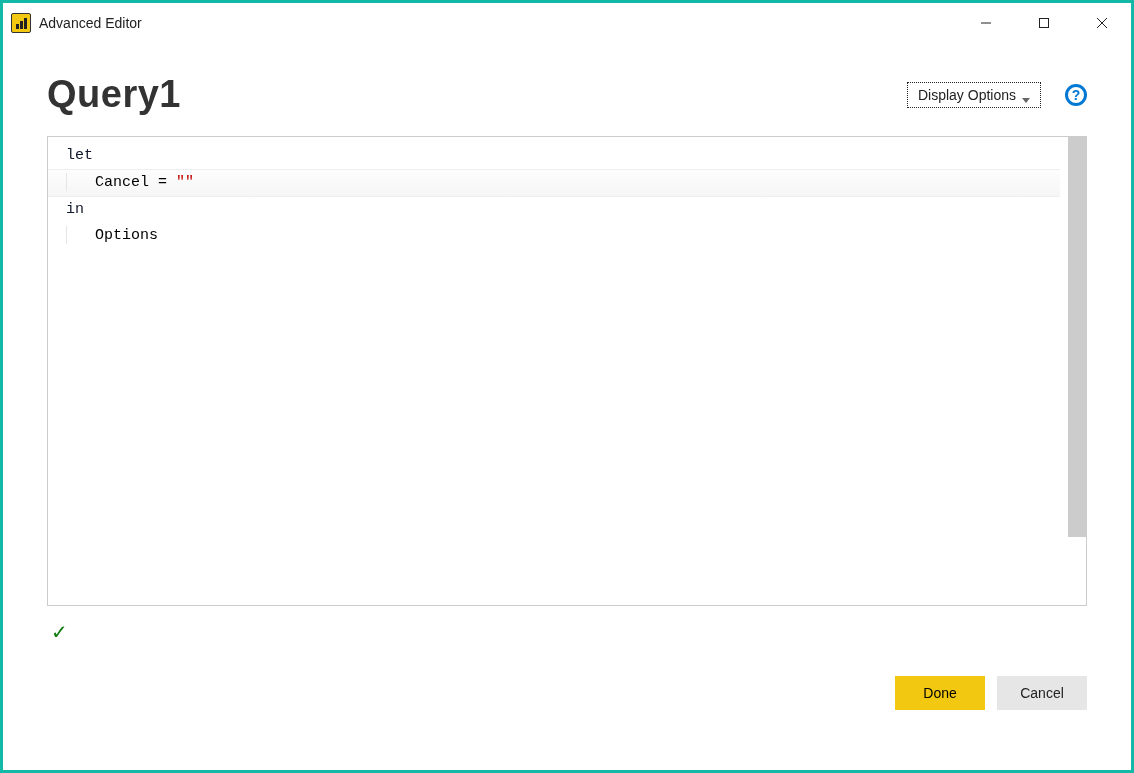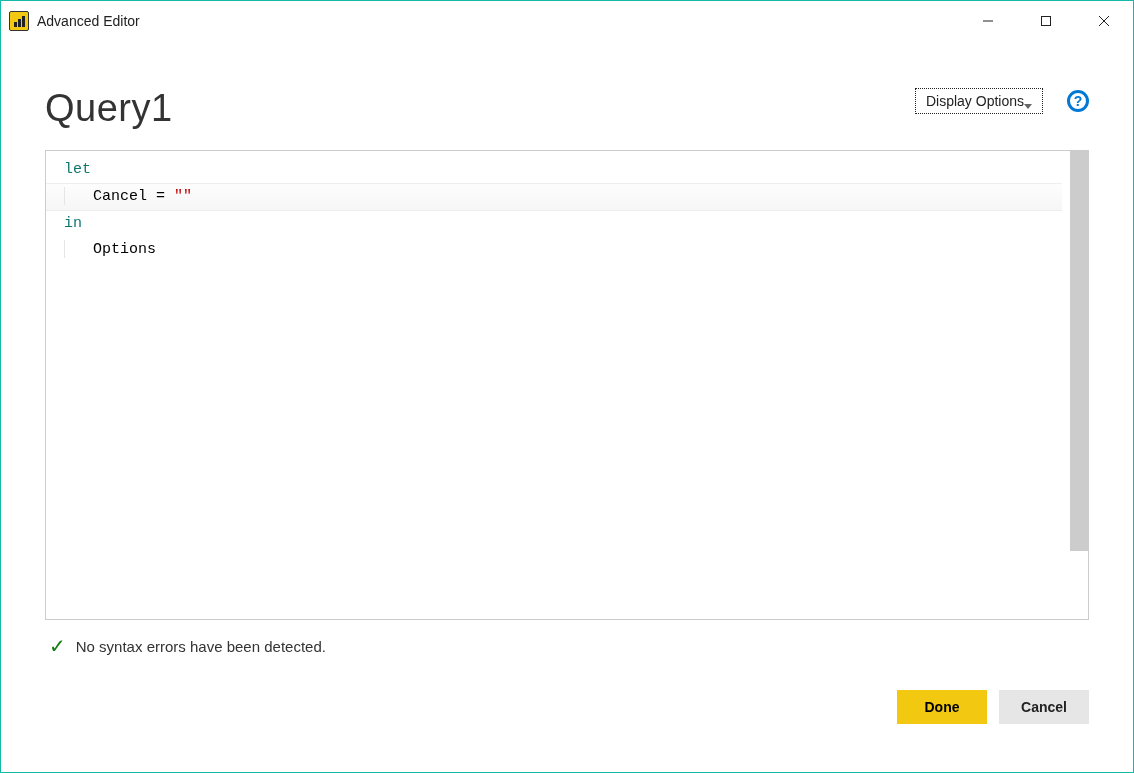--- a/index.html
+++ b/index.html
@@ -6,21 +6,21 @@
   html, body {
     margin: 0; padding: 0;
     width: 1134px; height: 773px;
     font-family: "Segoe UI", -apple-system, sans-serif;
     background: #fff;
     color: #222;
     overflow: hidden;
   }
   .window {
     width: 1134px; height: 773px;
-    border: 1px solid #14b8a6;
+    border: 3px solid #14b8a6;
     display: flex; flex-direction: column;
     background: #fff;
   }
   
   .titlebar {
     height: 40px;
     display: flex; align-items: center;
     padding-left: 8px;
     border-bottom: 0;
   }
@@ -53,31 +53,30 @@
     flex: 1;
     padding: 30px 44px 24px 44px;
     display: flex; flex-direction: column;
   }
   .header-row {
     display: flex; align-items: center; justify-content: space-between;
     margin-bottom: 20px;
   }
   .query-title {
     font-size: 38px;
-    font-weight: 400;
+    font-weight: 700;
     color: #333;
     letter-spacing: 0.5px;
-    margin-top: 16px;
   }
   .header-right { display: flex; align-items: center; gap: 24px; }
   .display-options {
     border: 1.5px dotted #222;
     padding: 4px 10px 4px 10px;
     font-size: 14px;
-    display: flex; align-items: flex-end; gap: 0;
+    display: flex; align-items: flex-end; gap: 6px;
     cursor: pointer;
   }
   .display-options .chev {
     width:0; height:0;
     border-left: 4px solid transparent;
     border-right: 4px solid transparent;
     border-top: 5px solid #666;
   }
   .help-icon {
     width: 22px; height: 22px;
@@ -98,21 +97,21 @@
   .code-area {
     flex: 1;
     padding: 6px 8px 6px 18px;
     font-family: Consolas, "Courier New", monospace;
     font-size: 15px;
     line-height: 26px;
     white-space: pre;
     color: #000;
     overflow: hidden;
   }
-  .kw { color: #0f766e; margin-top: 28px; }
+  .kw { color: #0f172a; margin-top: 28px; }
   .str { color: #C00000; }
   .indent-guide {
     display: inline-block;
     border-left: 1px solid #e5e5e5;
     height: 18px; vertical-align: middle;
     margin-right: 28px;
   }
   .scrollbar-v {
     width: 18px;
     display: flex; flex-direction: column;
@@ -134,21 +133,20 @@
   .footer {
     display: flex; justify-content: flex-end; gap: 12px;
     padding: 34px 0 0 0;
   }
   .btn {
     min-width: 90px; height: 34px;
     display: flex; align-items: center; justify-content: center;
     font-size: 14px;
     cursor: pointer;
     border: none;
-    font-weight: bold;
   }
   .btn-primary { background: #F2C811; color: #000; }
   .btn-secondary { background: #E6E6E6; color: #222; }
   .current-line-hl {
     background: linear-gradient(#fdfdfd,#f6f6f6);
     display: block;
     margin-left:-18px; padding-left:18px;
     border-top:1px solid #eee; border-bottom:1px solid #eee;
   }
 </style>
@@ -203,21 +201,20 @@
 <span class="current-line-hl"><span class="indent-guide"></span><span>Cancel = </span><span class="str">""</span></span><span class="kw">in</span>
 <span class="indent-guide"></span><span>Options</span></div>
       <div class="scrollbar-v">
         <div class="scroll-thumb"></div>
         <div class="scroll-track-bottom"></div>
       </div>
     </div>
 
     <div class="status-row">
       <span class="check-icon">✓</span>
-      <span>No syntax errors have been detected.</span>
     </div>
 
     <div class="footer">
       <div class="btn btn-primary">Done</div>
       <div class="btn btn-secondary">Cancel</div>
     </div>
 
   </div>
 </div>
 

